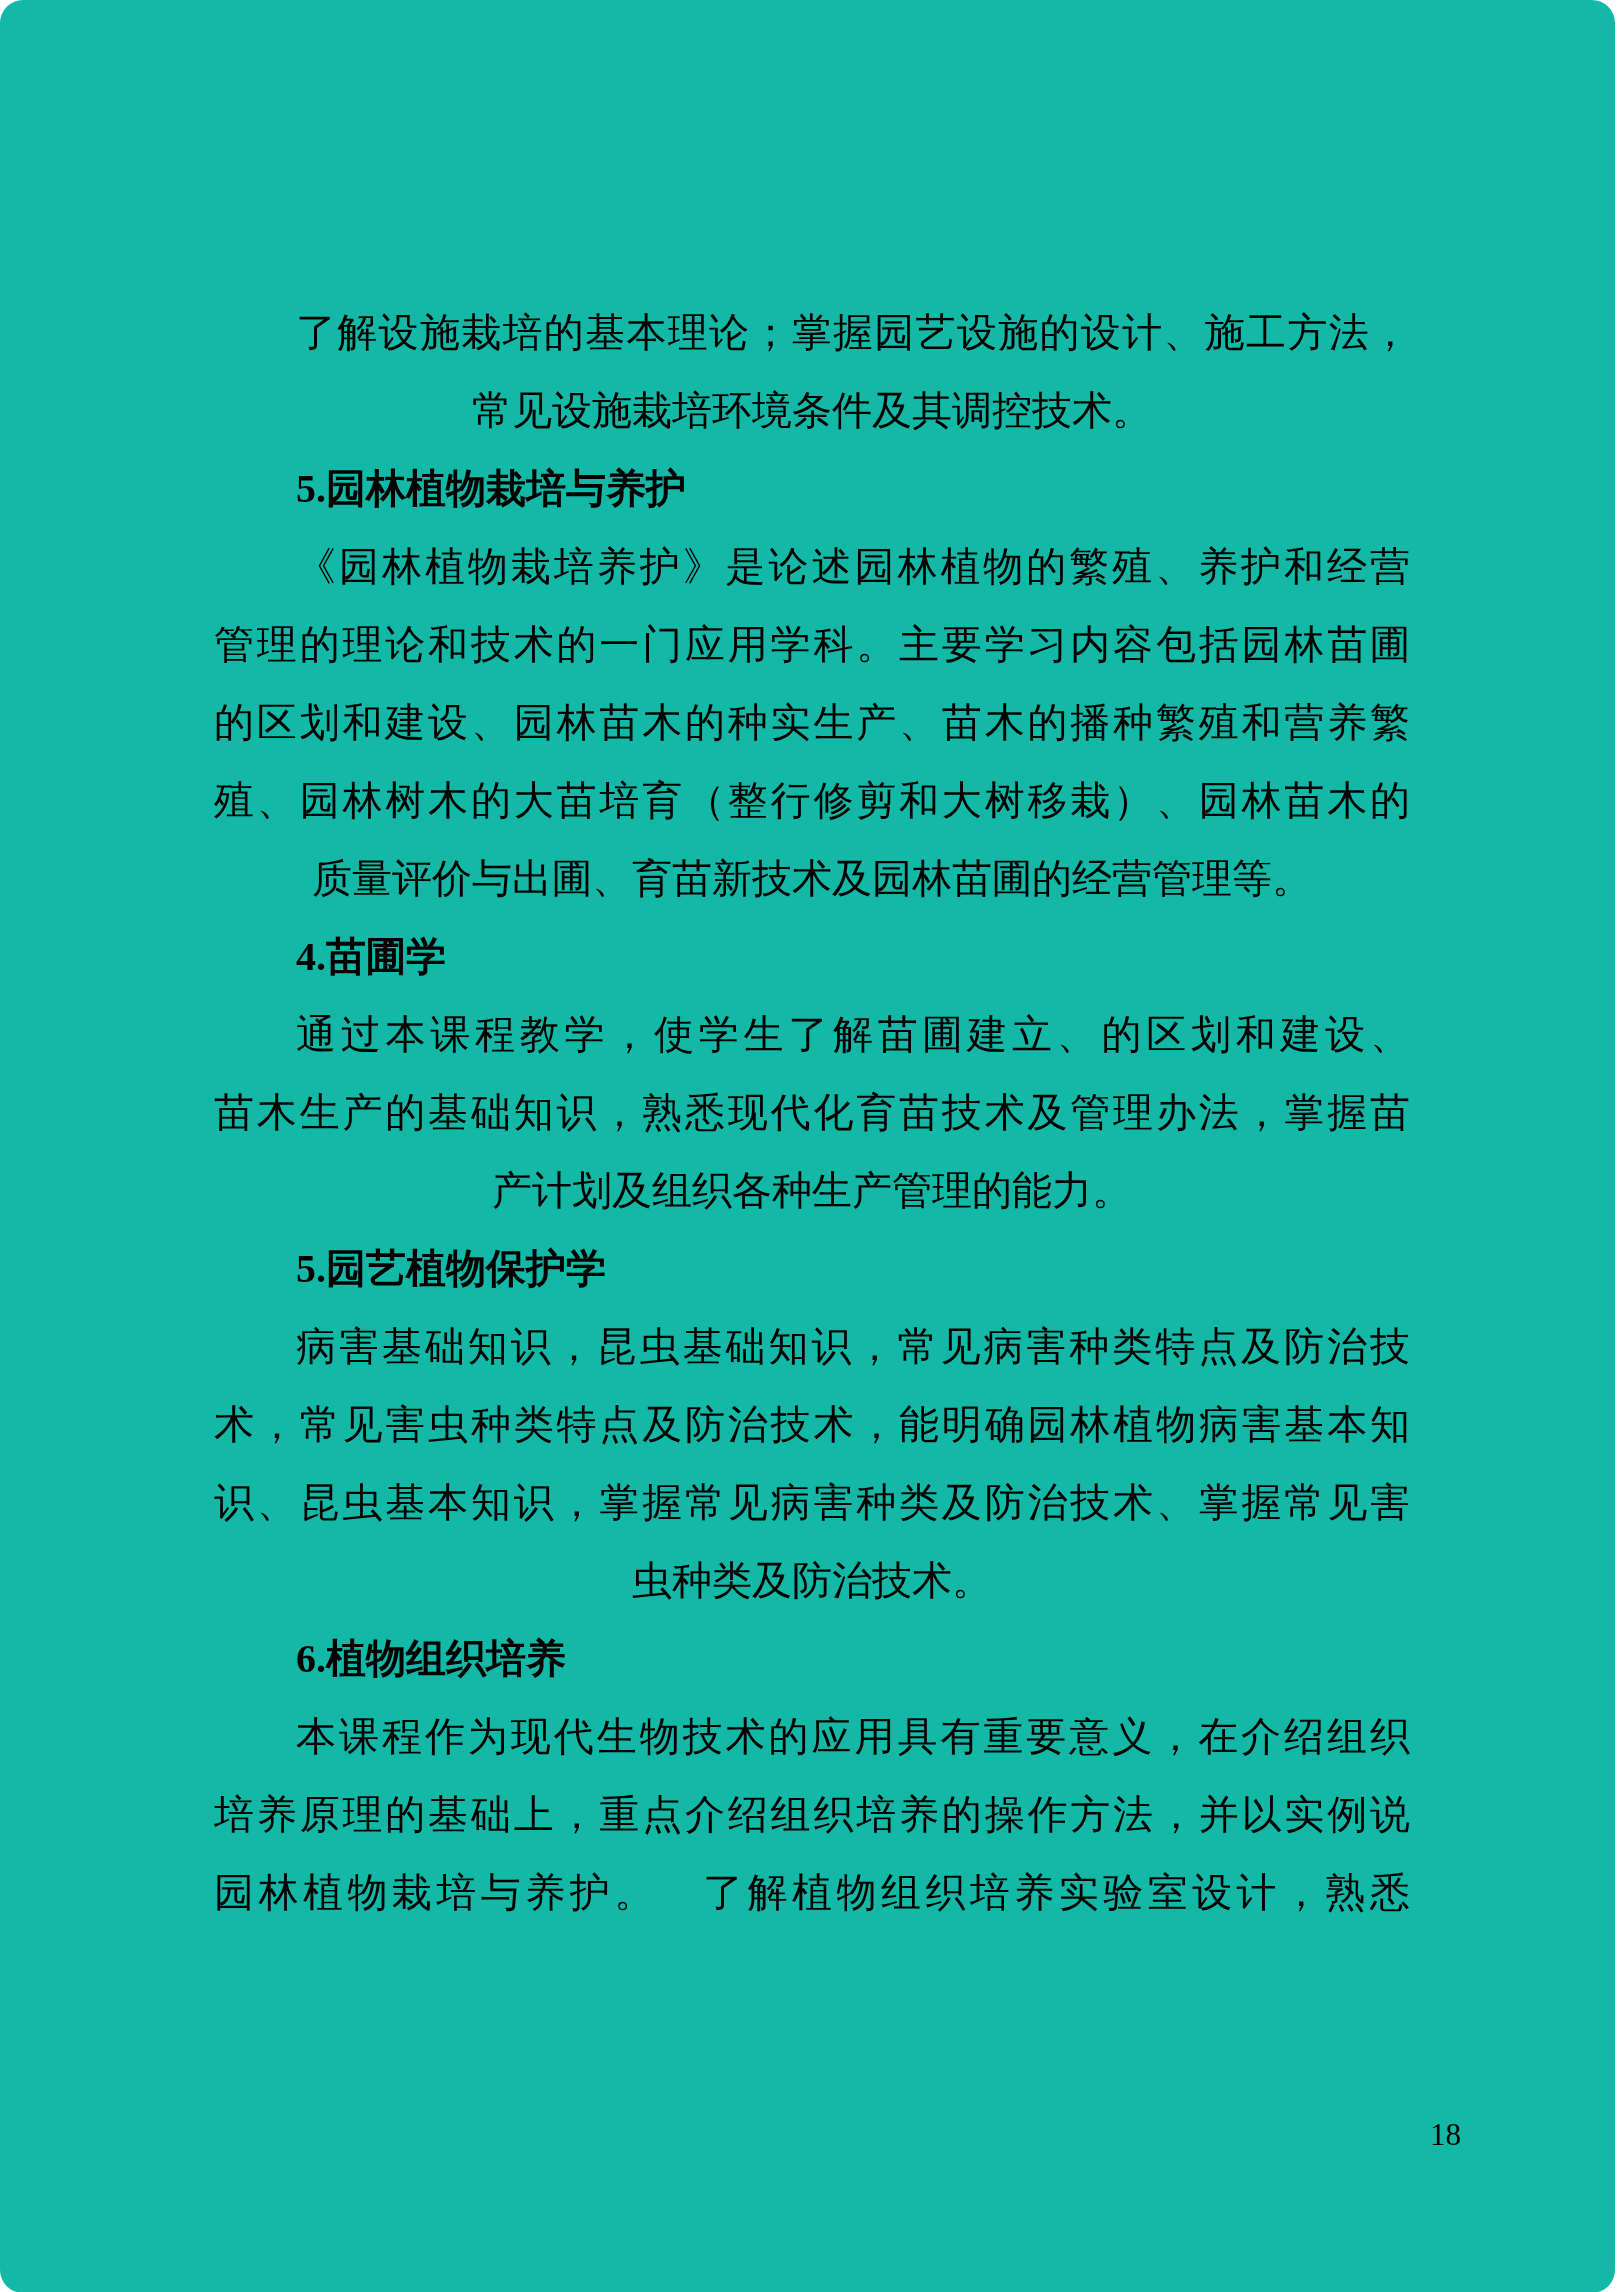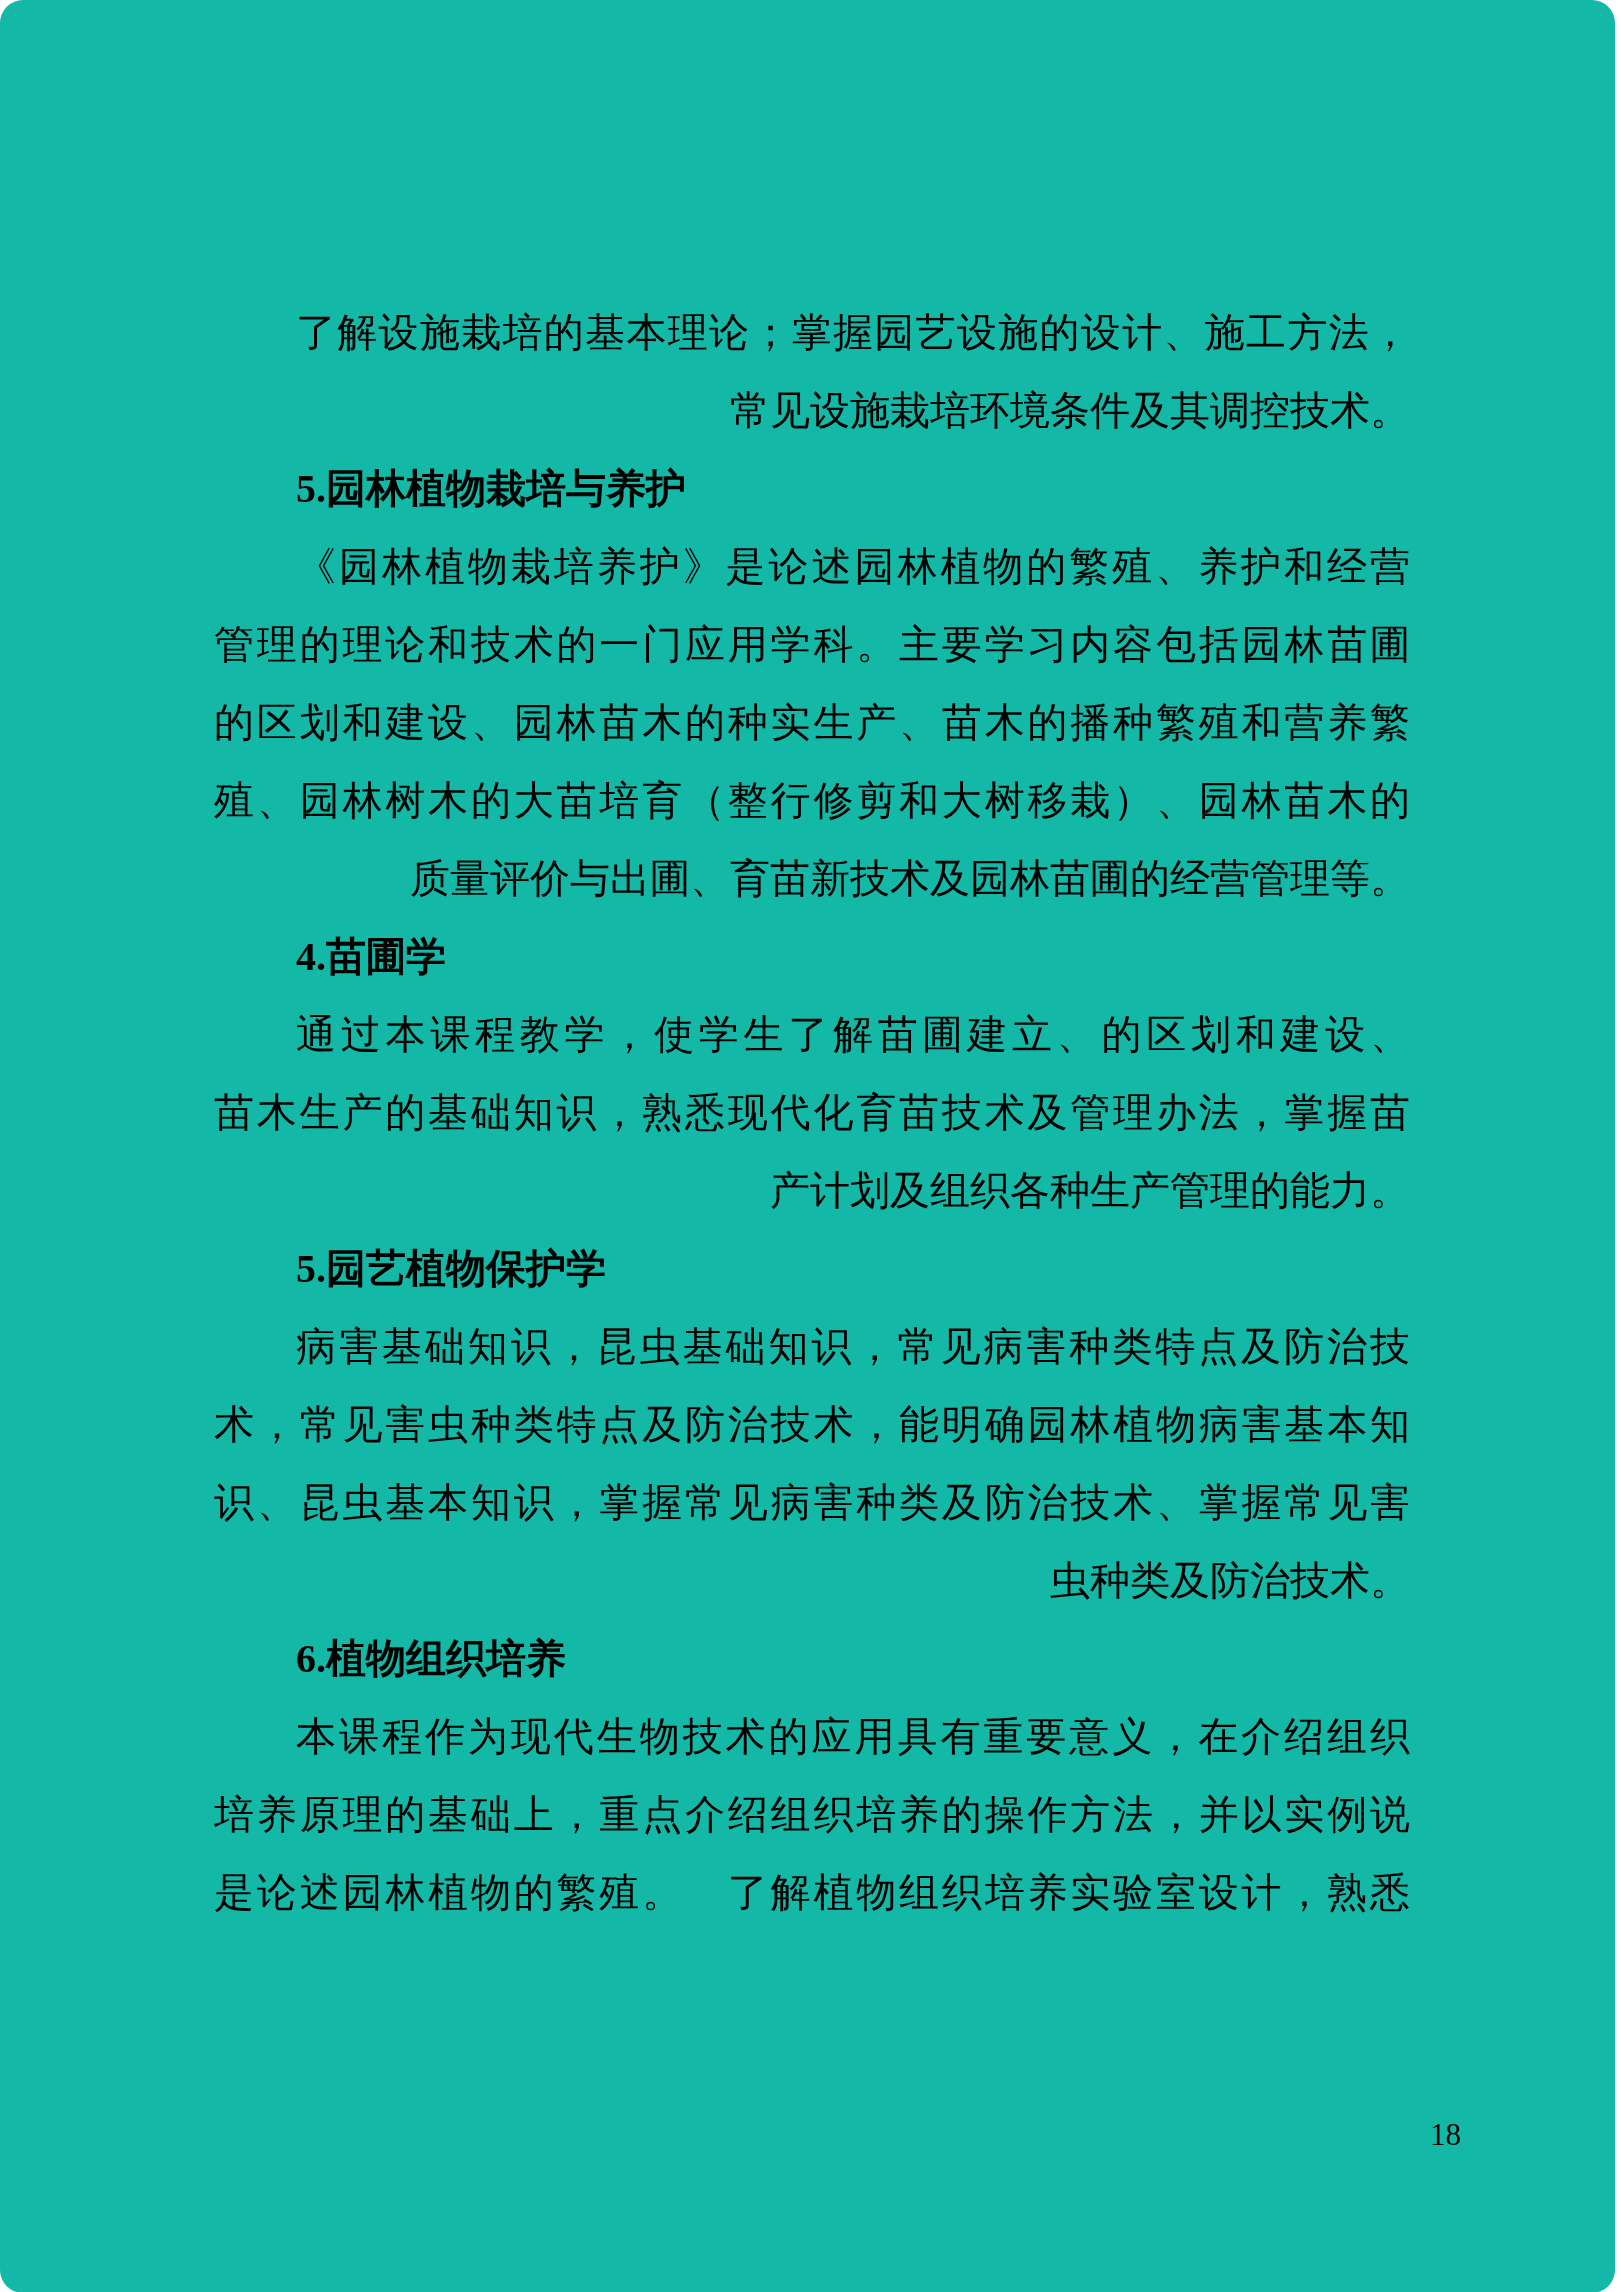--- a/index.html
+++ b/index.html
@@ -19,21 +19,21 @@
     top: 294px;
     width: 1196px;
     font-size: 40px;
     line-height: 78px;
   }
   .line {
     width: 100%;
     height: 78px;
     box-sizing: border-box;
     overflow: hidden;
-    text-align: right;
+    text-align: center;
     white-space: normal;
   }
   
   .fill {
     text-align: justify;
     text-align-last: justify;
   }
   
   .indent {
     padding-left: 82px;
@@ -73,17 +73,17 @@
     <div class="line fill">苗木生产的基础知识，熟悉现代化育苗技术及管理办法，掌握苗</div>
     <div class="line">产计划及组织各种生产管理的能力。</div>
     <div class="line heading">5.园艺植物保护学</div>
     <div class="line indent fill">病害基础知识，昆虫基础知识，常见病害种类特点及防治技</div>
     <div class="line fill">术，常见害虫种类特点及防治技术，能明确园林植物病害基本知</div>
     <div class="line fill">识、昆虫基本知识，掌握常见病害种类及防治技术、掌握常见害</div>
     <div class="line">虫种类及防治技术。</div>
     <div class="line heading">6.植物组织培养</div>
     <div class="line indent fill">本课程作为现代生物技术的应用具有重要意义，在介绍组织</div>
     <div class="line fill">培养原理的基础上，重点介绍组织培养的操作方法，并以实例说</div>
-    <div class="line fill">是论述园林植物的繁殖。　了解植物组织培养实验室设计，熟悉</div>
+    <div class="line fill">园林植物栽培与养护。　了解植物组织培养实验室设计，熟悉</div>
   </div>
   <div class="page-number">18</div>
 </div>
 
 
 </body></html>

